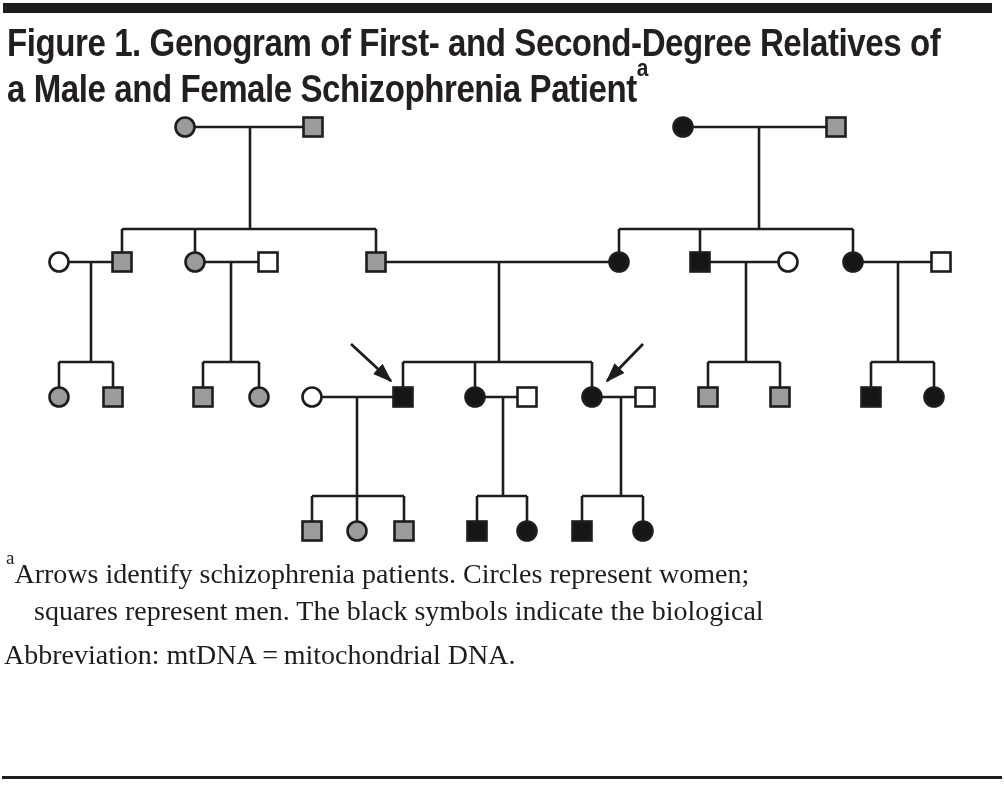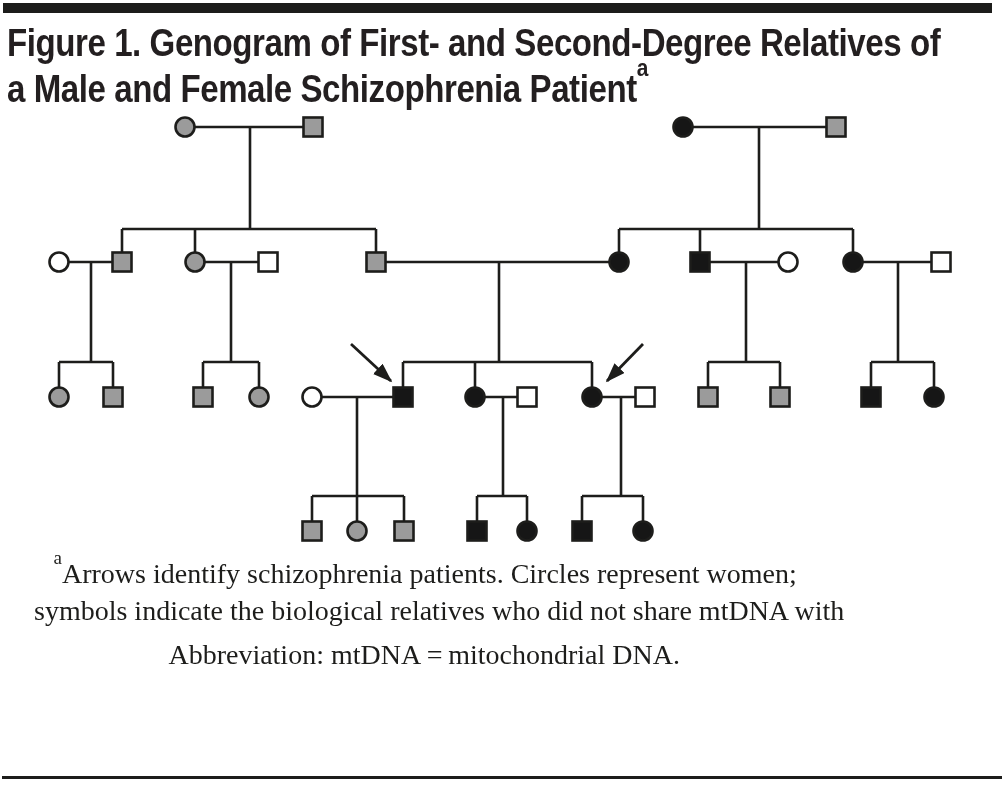--- a/index.html
+++ b/index.html
@@ -26,21 +26,20 @@
     font-size:24px;line-height:0;position:relative;top:-12px;
   }
   .genogram-svg{
     position:absolute;left:0;top:0;width:1004px;height:789px;
   }
   .footnote{
     position:absolute;left:6px;top:556px;
     font-family:"Liberation Serif",serif;
     font-size:28px;line-height:36.6px;color:#1d1d1b;
     white-space:nowrap;
-    text-align:center;
   }
   .fn-line{white-space:nowrap;}
   .fn-indent{padding-left:28px;}
   .footnote sup{font-size:19px;line-height:0;position:relative;top:-9px;}
   .abbrev{margin-left:-2px;margin-top:8px;}
   .bottom-rule{
     position:absolute;top:776px;left:2px;width:1000px;height:3px;
     background:#1d1d1b;
   }
 </style>
@@ -155,19 +154,19 @@
         <circle cx="643" cy="531" r="9.5" fill="#161616" stroke="#1d1d1b" stroke-width="2.6"></circle>
       </g>
     <g id="pedigree-arrows">
         <line x1="351" y1="344" x2="391" y2="381" stroke="#1d1d1b" stroke-width="2.8" marker-end="url(#arrowhead)"></line>
         <line x1="643" y1="344" x2="607" y2="381" stroke="#1d1d1b" stroke-width="2.8" marker-end="url(#arrowhead)"></line>
       </g>
   </svg>
 
   <div class="footnote">
     <div class="fn-line"><sup>a</sup><span>Arrows identify schizophrenia patients. Circles represent women;</span></div>
-    <div class="fn-line fn-indent">symbols indicate the biological relatives who did not share mtDNA with</div>
+    <div class="fn-line fn-indent">squares represent men. The black symbols indicate the biological</div>
     <div class="fn-line abbrev">Abbreviation: mtDNA = mitochondrial DNA.</div>
   </div>
 
   <div class="bottom-rule"></div>
 
 </div>
 
 </body></html>

